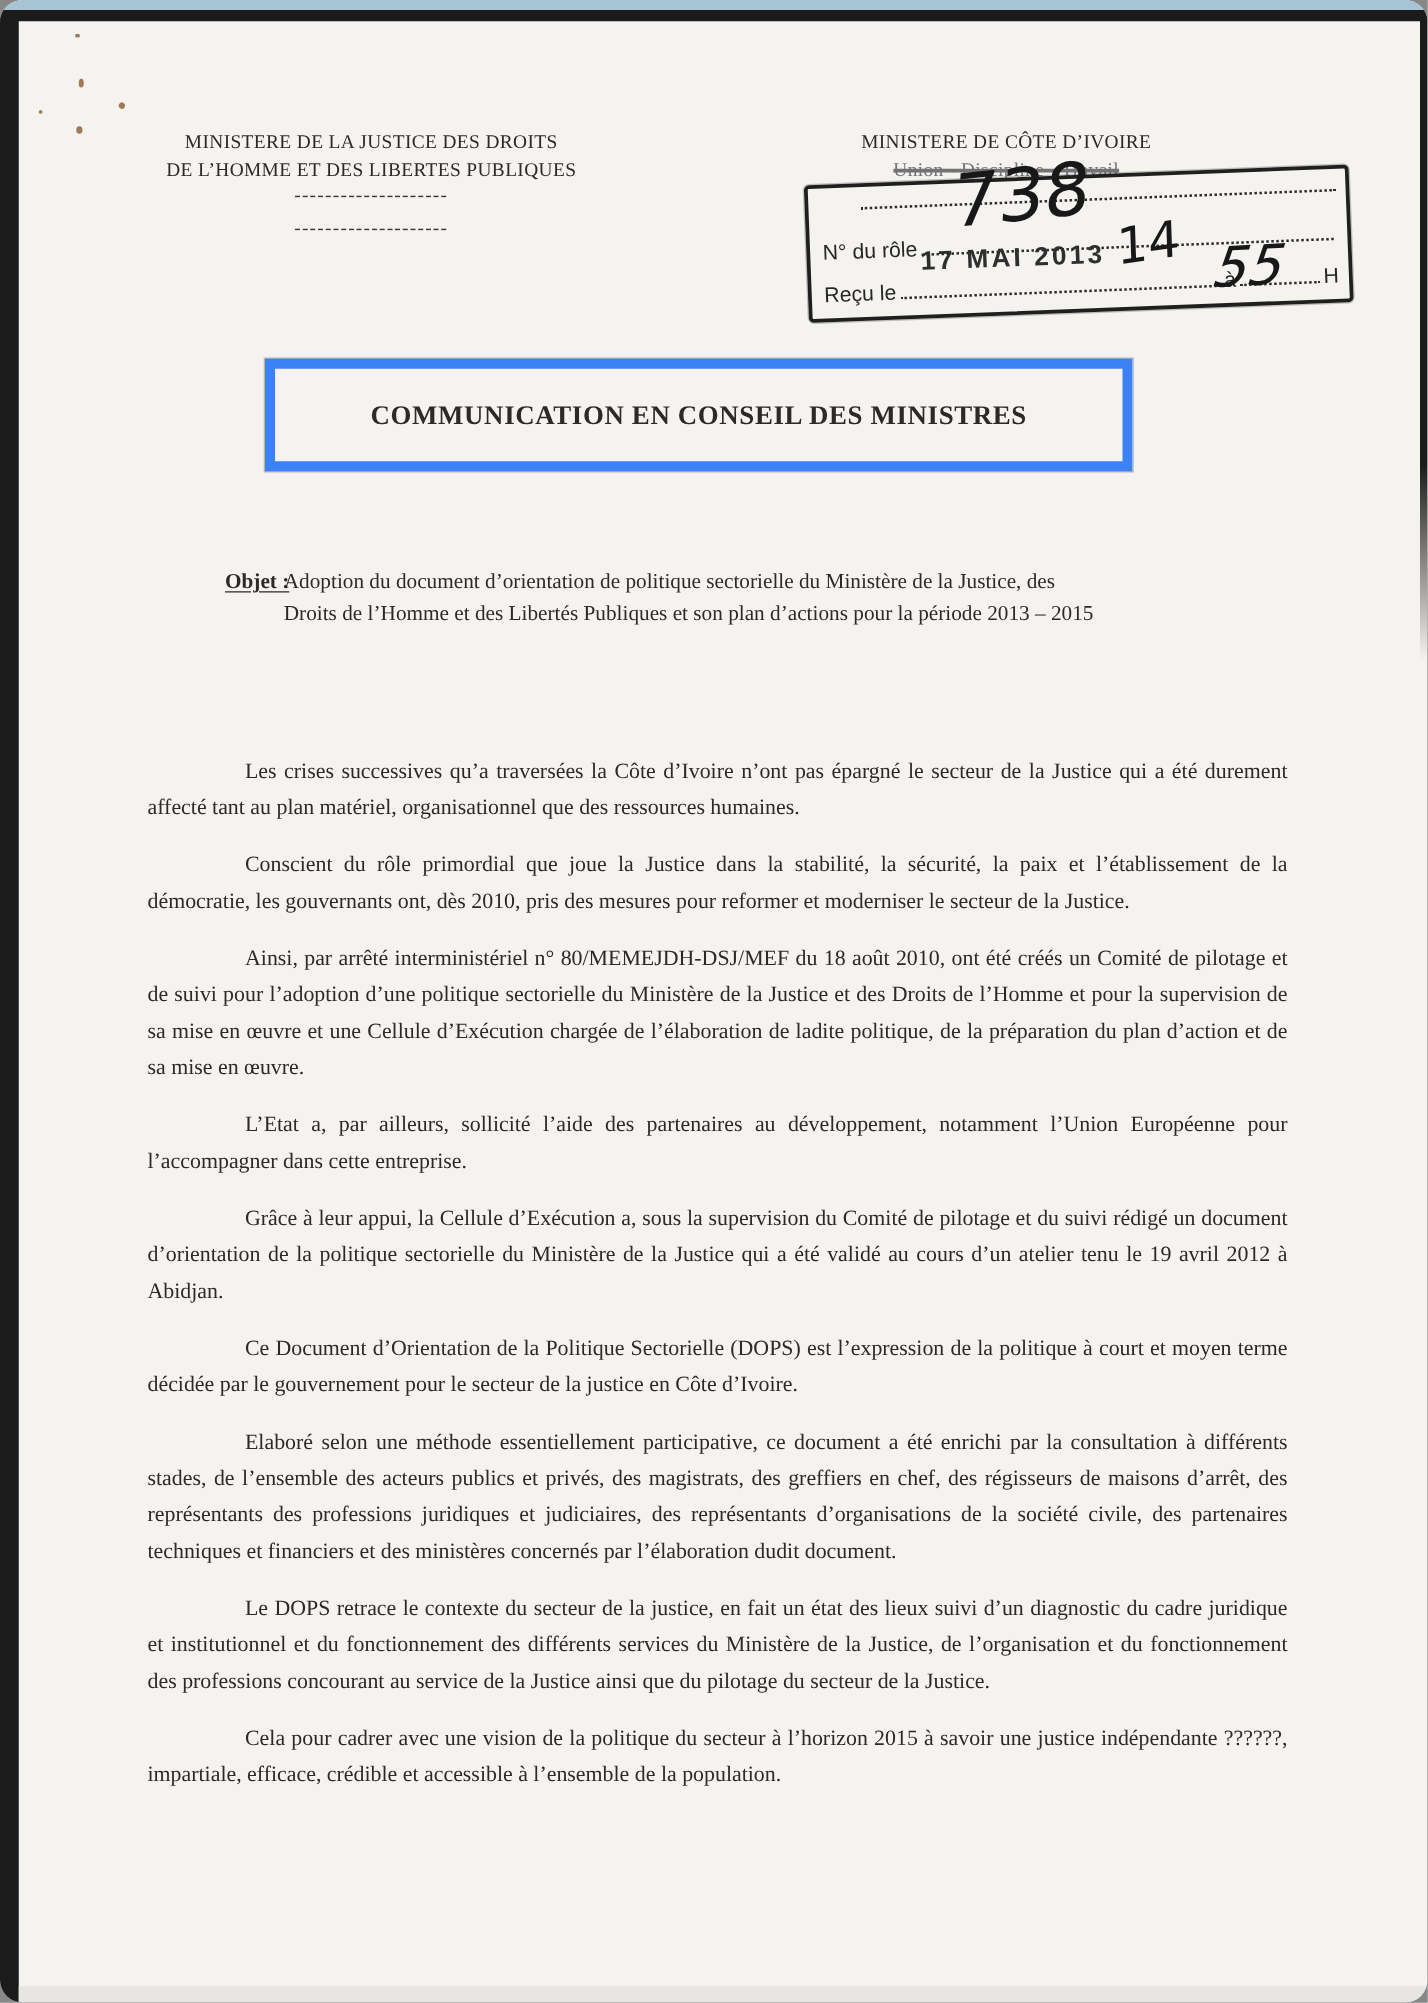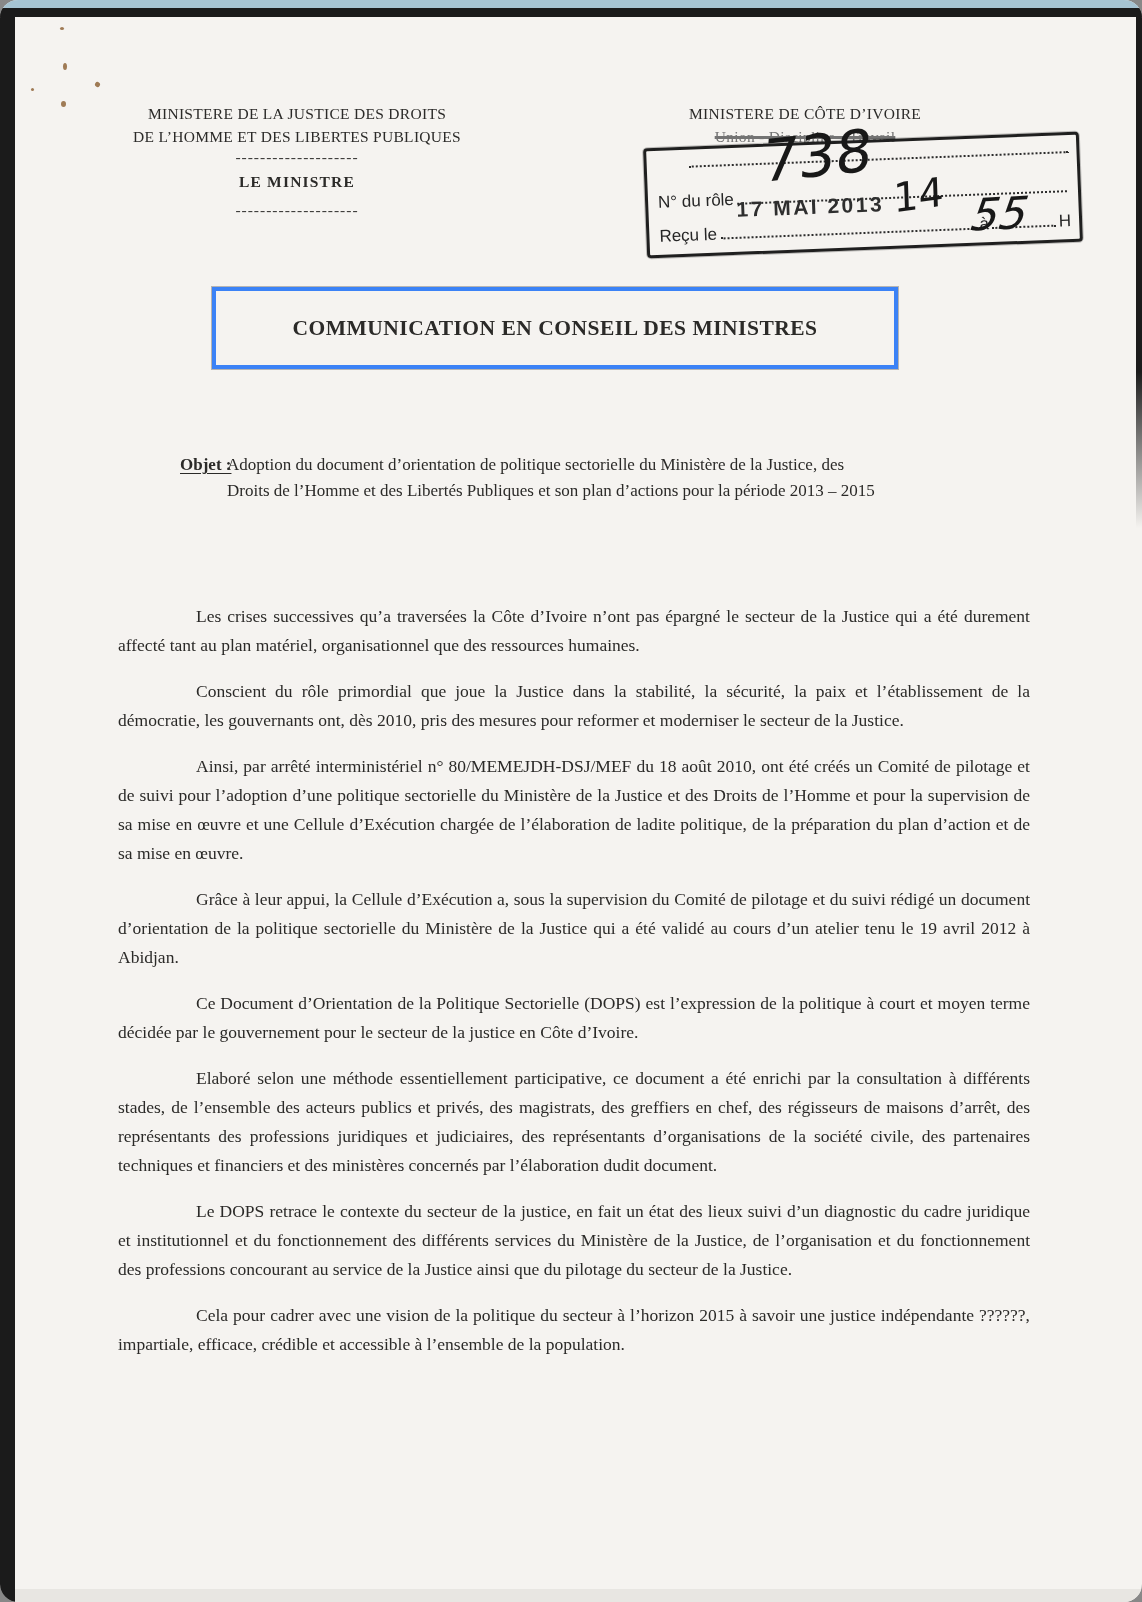--- a/index.html
+++ b/index.html
@@ -51,21 +51,21 @@
   .stamp-date{position:absolute;left:88px;bottom:30px;font-family:"Liberation Sans",sans-serif;
     font-weight:bold;font-size:21px;letter-spacing:2.5px;color:#2e2e2e;white-space:nowrap;}
   .hw{position:absolute;font-family:"DejaVu Sans",sans-serif;color:#181818;white-space:nowrap;}
   .hw-role{left:762px;top:122px;font-size:58px;font-weight:400;
     transform:rotate(-6deg) skewX(-10deg);}
   .hw-hour{left:893px;top:172px;font-size:40px;transform:rotate(-8deg) skewX(-6deg);}
   .hw-min{left:972px;top:188px;font-size:44px;font-style:italic;transform:rotate(-3deg) skewX(-12deg);}
 
   
   .title-box{position:absolute;left:212px;top:287px;width:678px;height:74px;
-    border:4px solid #3b82f6;display:flex;align-items:center;justify-content:center;
+    border:8px solid #3b82f6;display:flex;align-items:center;justify-content:center;
     box-shadow:0 0 0 1px rgba(36,36,36,.3);}
   .title-box h1{margin:0;font-size:21.5px;font-weight:bold;letter-spacing:.5px;white-space:nowrap;}
 
   
   .objet{position:absolute;left:180px;top:452px;width:760px;font-size:17px;line-height:26px;}
   .objet .label{position:absolute;left:0;top:0;font-weight:bold;text-decoration:underline;
     text-underline-offset:3px;white-space:nowrap;text-align:center;}
   .objet .text{margin-left:47px;width:660px;text-align:left;}
 
   
@@ -86,21 +86,20 @@
   <div class="speck s1"></div>
   <div class="speck s2"></div>
   <div class="speck s3"></div>
   <div class="speck s4"></div>
   <div class="speck s5"></div>
 
   <div class="hdr-left">
     <div>MINISTERE DE LA JUSTICE DES DROITS</div>
     <div>DE L’HOMME ET DES LIBERTES PUBLIQUES</div>
     <div class="divider">--------------------</div>
-    <div class="minister">LE MINISTRE</div>
     <div class="divider d2">--------------------</div>
   </div>
 
   <div class="hdr-right">
     <div>MINISTERE DE CÔTE D’IVOIRE</div>
     <div class="motto">Union - Discipline - Travail</div>
   </div>
 
   <div class="stamp">
     <div class="topline"></div>
@@ -127,20 +126,21 @@
 
   <div class="objet">
     <span class="label">Objet :</span>
     <div class="text">Adoption du document d’orientation de politique sectorielle du Ministère de la Justice, des Droits de l’Homme et des Libertés Publiques et son plan d’actions pour la période 2013 – 2015</div>
   </div>
 
   <div class="body-text">
     <p>Les crises successives qu’a traversées la Côte d’Ivoire n’ont pas épargné le secteur de la Justice qui a été durement affecté tant au plan matériel, organisationnel que des ressources humaines.</p>
     <p>Conscient du rôle primordial que joue la Justice dans la stabilité, la sécurité, la paix et l’établissement de la démocratie, les gouvernants ont, dès 2010, pris des mesures pour reformer et moderniser le secteur de la Justice.</p>
     <p>Ainsi, par arrêté interministériel n° 80/MEMEJDH-DSJ/MEF du 18 août 2010, ont été créés un Comité de pilotage et de suivi pour l’adoption d’une politique sectorielle du Ministère de la Justice et des Droits de l’Homme et pour la supervision de sa mise en œuvre et une Cellule d’Exécution chargée de l’élaboration de ladite politique, de la préparation du plan d’action et de sa mise en œuvre.</p>
+    <p>L’Etat a, par ailleurs, sollicité l’aide des partenaires au développement, notamment l’Union Européenne pour l’accompagner dans cette entreprise.</p>
     <p>Grâce à leur appui, la Cellule d’Exécution a, sous la supervision du Comité de pilotage et du suivi rédigé un document d’orientation de la politique sectorielle du Ministère de la Justice qui a été validé au cours d’un atelier tenu le 19 avril 2012 à Abidjan.</p>
     <p>Ce Document d’Orientation de la Politique Sectorielle (DOPS) est l’expression de la politique à court et moyen terme décidée par le gouvernement pour le secteur de la justice en Côte d’Ivoire.</p>
     <p>Elaboré selon une méthode essentiellement participative, ce document a été enrichi par la consultation à différents stades, de l’ensemble des acteurs publics et privés, des magistrats, des greffiers en chef, des régisseurs de maisons d’arrêt, des représentants des professions juridiques et judiciaires, des représentants d’organisations de la société civile, des partenaires techniques et financiers et des ministères concernés par l’élaboration dudit document.</p>
     <p>Le DOPS retrace le contexte du secteur de la justice, en fait un état des lieux suivi d’un diagnostic du cadre juridique et institutionnel et du fonctionnement des différents services du Ministère de la Justice, de l’organisation et du fonctionnement des professions concourant au service de la Justice ainsi que du pilotage du secteur de la Justice.</p>
     <p>Cela pour cadrer avec une vision de la politique du secteur à l’horizon 2015 à savoir une justice indépendante ??????, impartiale, efficace, crédible et accessible à l’ensemble de la population.</p>
   </div>
 
 </div>
 
 </body></html>

